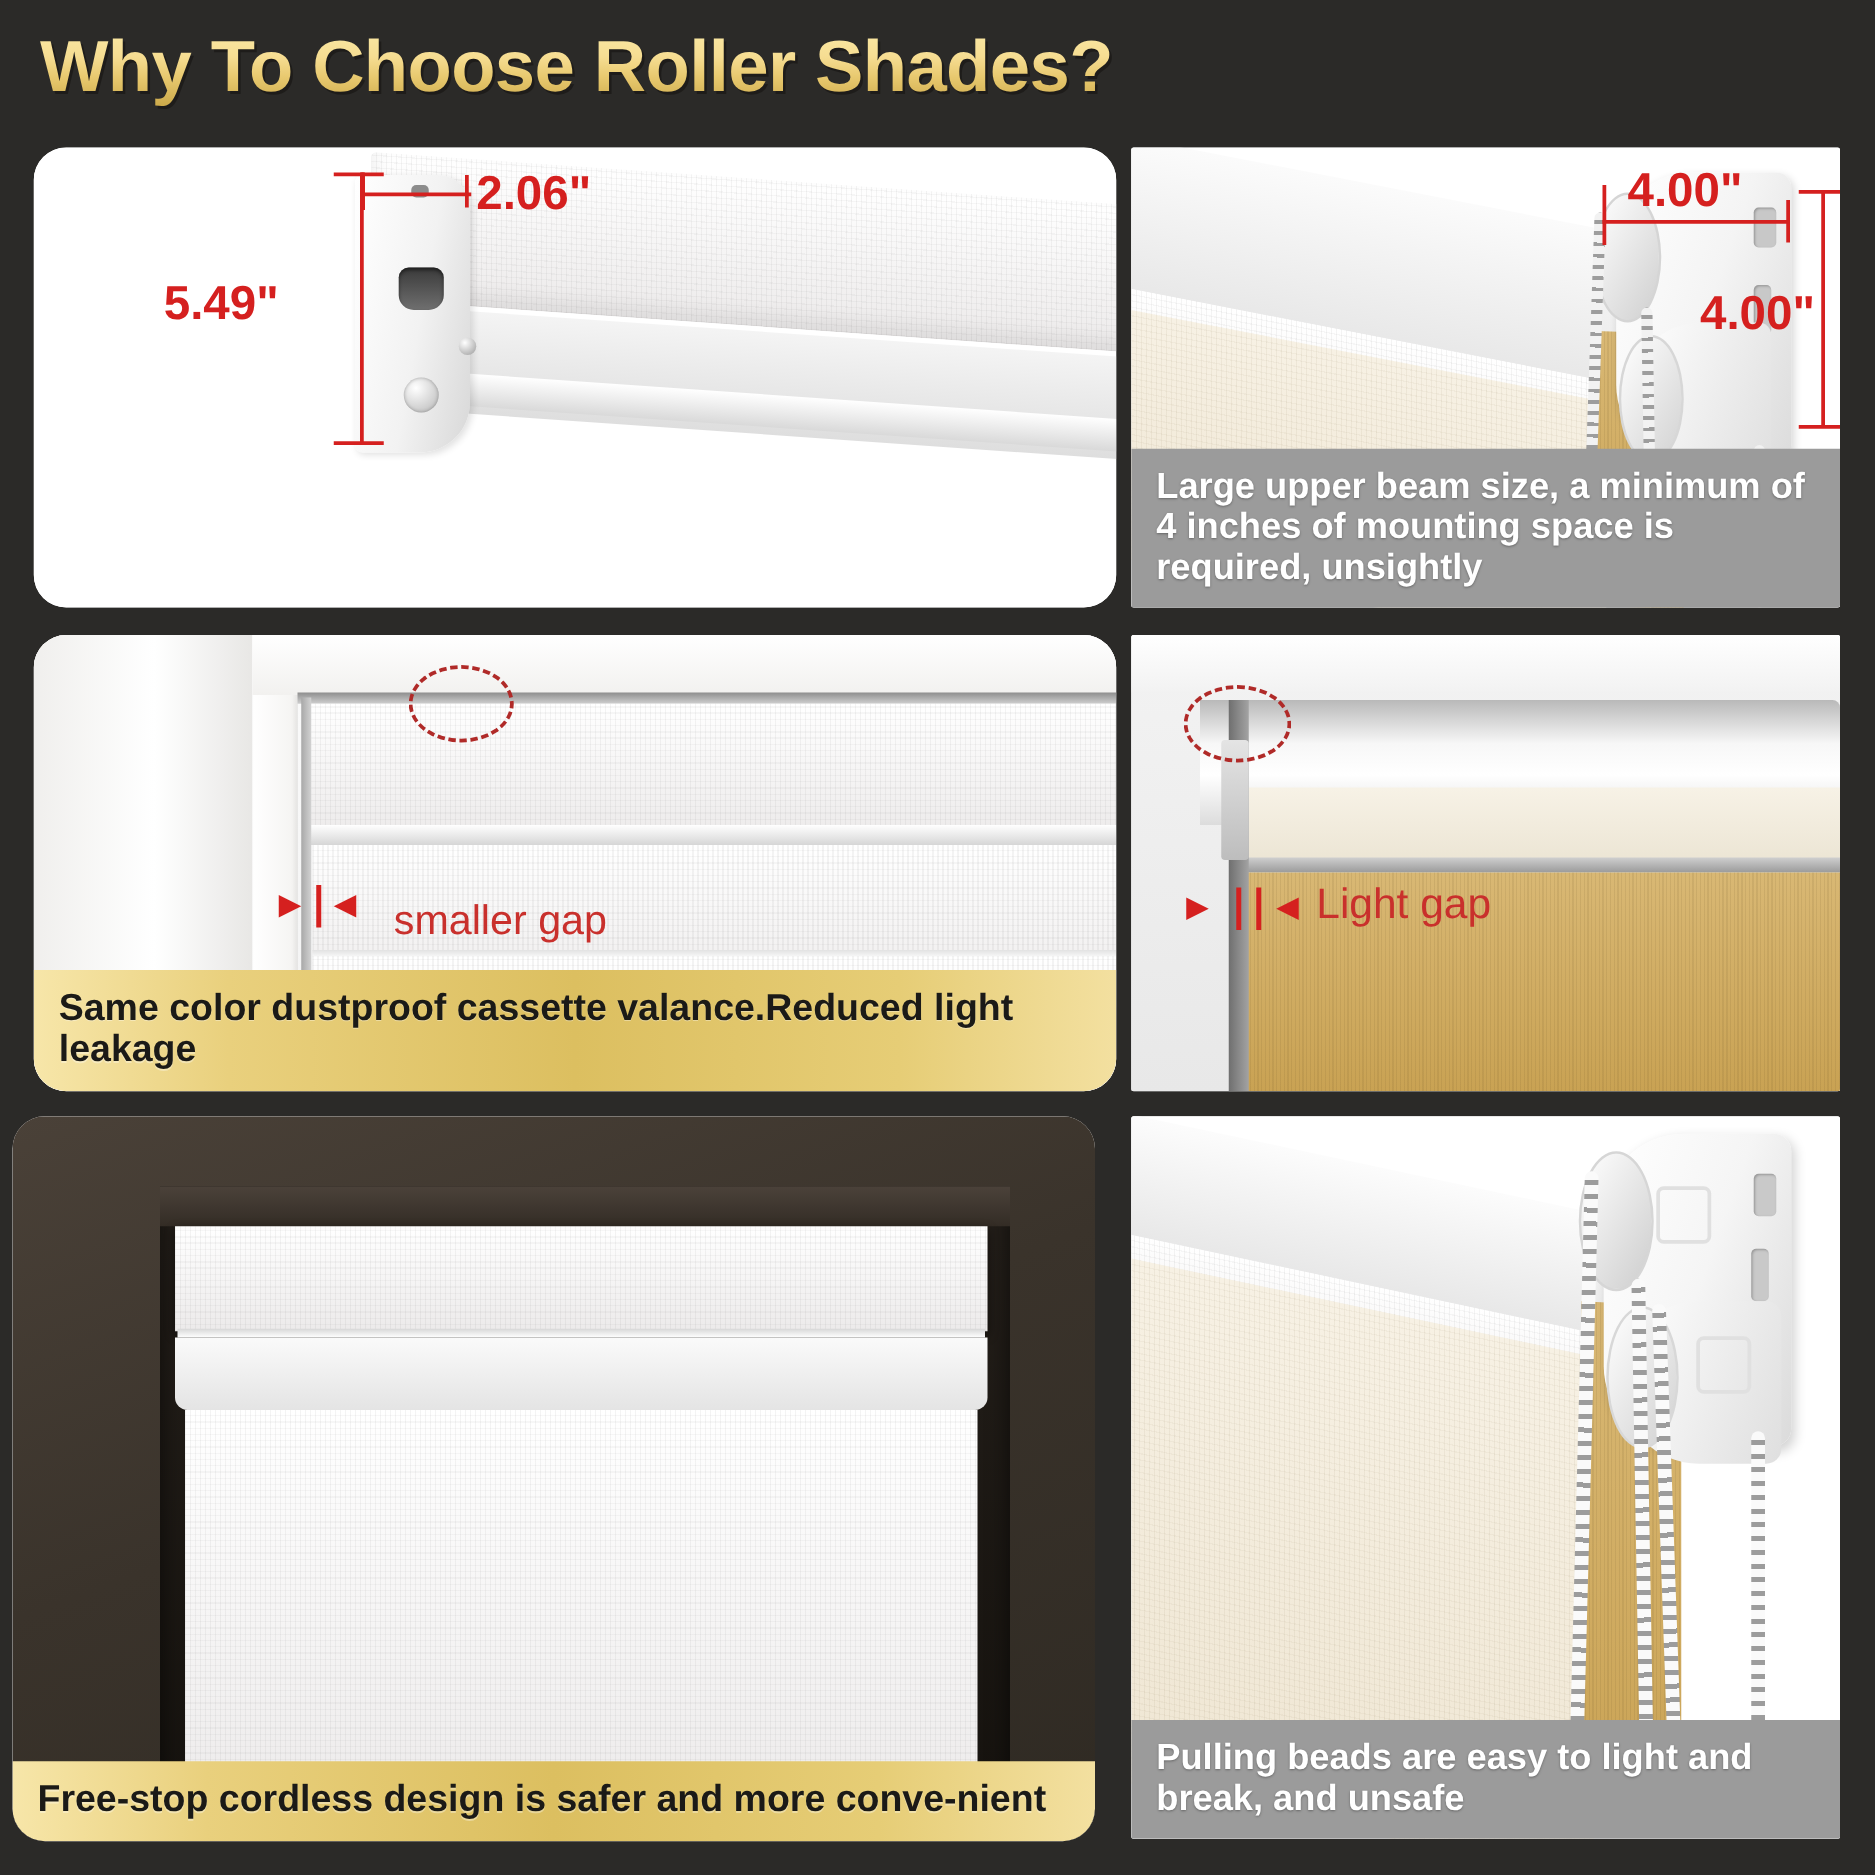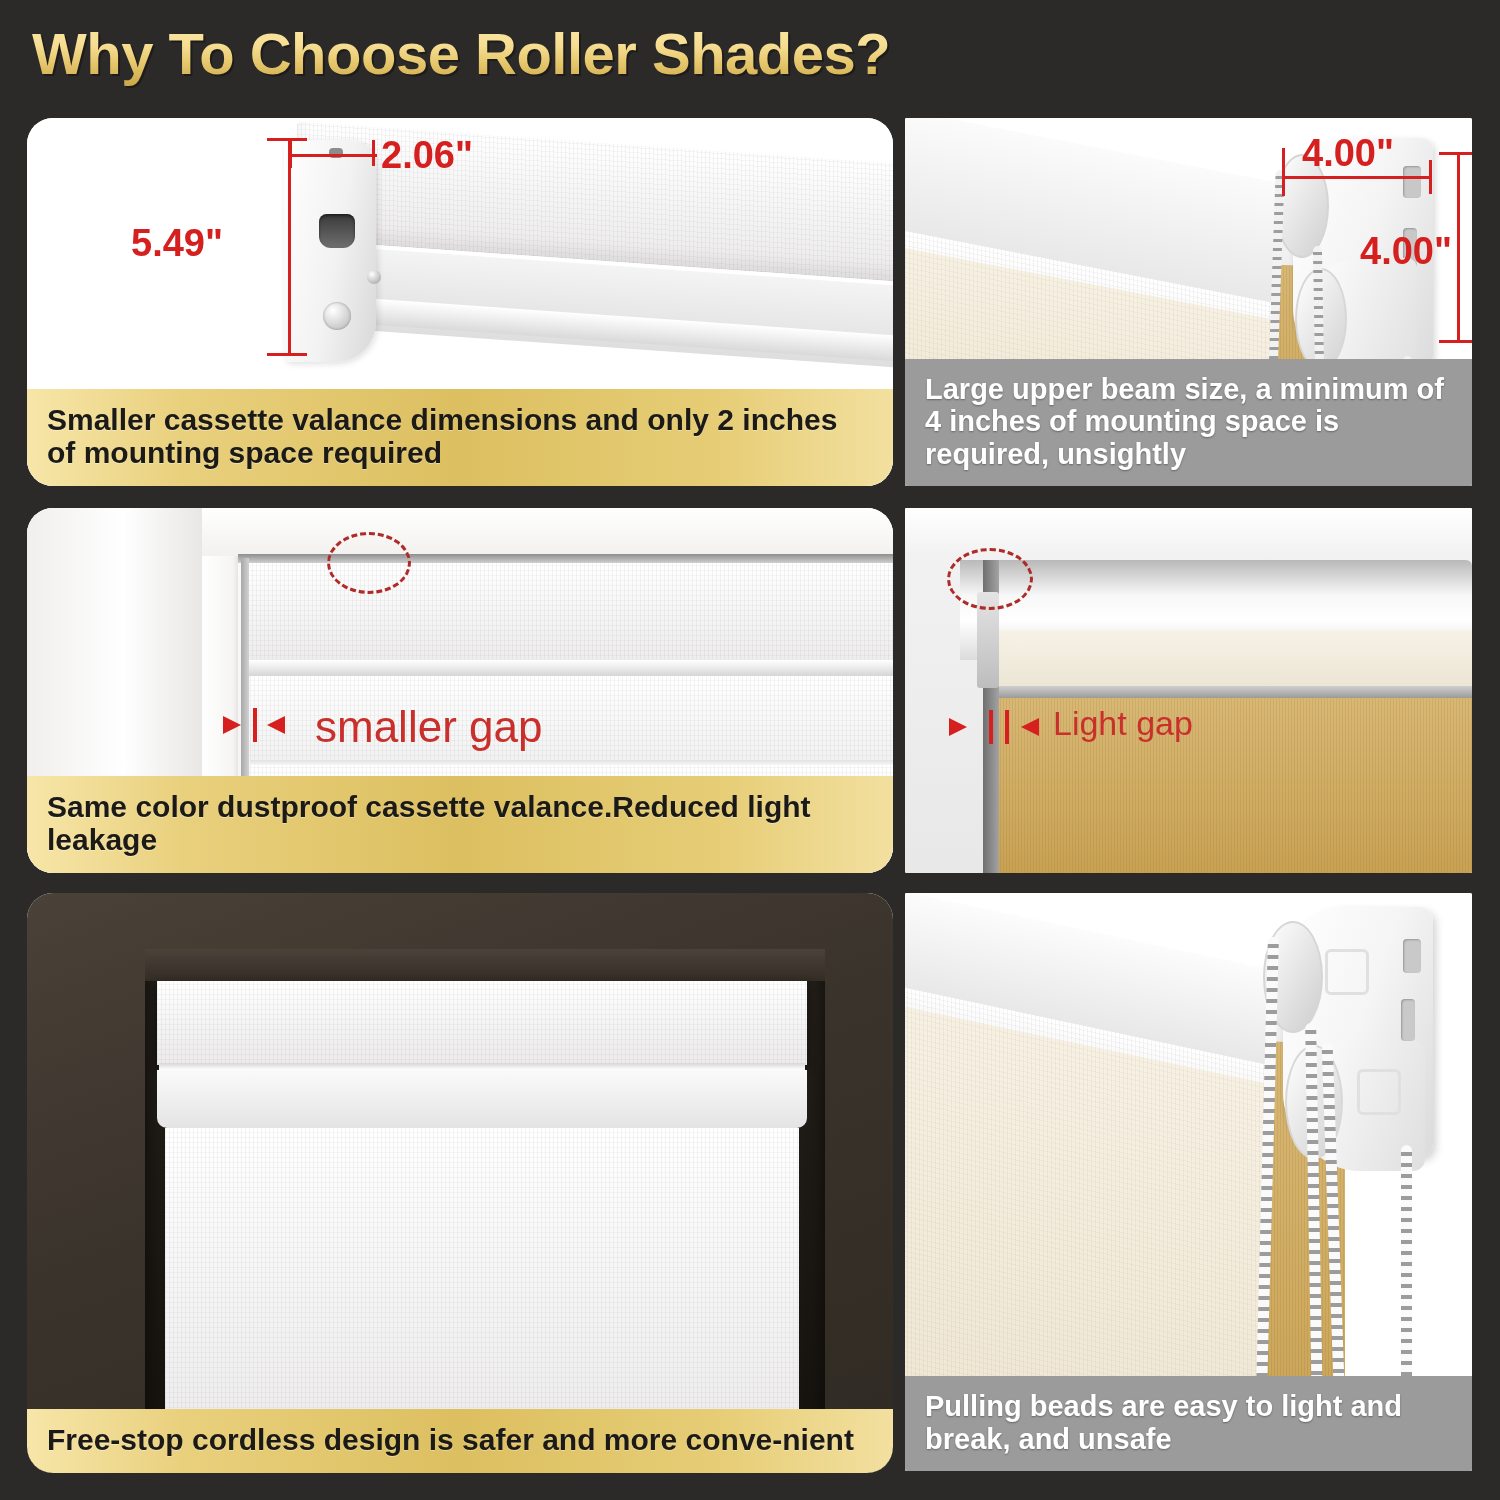--- a/index.html
+++ b/index.html
@@ -122,21 +122,20 @@
     <div class="dim-line" style="left:345px;top:22px;width:3px;height:26px;"></div>
     <div class="dim-line" style="left:262px;top:36px;width:88px;height:3px;"></div>
     <div class="dim-txt" style="left:354px;top:16px;font-size:38px;">2.06"</div>
 
     <div class="dim-line" style="left:261px;top:20px;width:3px;height:218px;"></div>
     <div class="dim-line" style="left:240px;top:20px;width:40px;height:3px;"></div>
     <div class="dim-line" style="left:240px;top:235px;width:40px;height:3px;"></div>
     <div class="dim-txt" style="left:104px;top:104px;font-size:38px;">5.49"</div>
   </div>
 
-  <div class="cap gold">Smaller cassette valance dimensions and only 2 inches of mounting space required</div>
 </div>
 
 <div class="panel right" style="left:905px;top:118px;width:567px;height:368px;">
   <div class="stage" style="background:#ffffff;">
 
     <div class="tex-white" style="position:absolute;left:-20px;top:30px;width:430px;height:150px;
                 transform:skewY(11deg);border-radius:4px;
                 background:linear-gradient(180deg,#fbfbfb,#e4e4e4);"></div>
     <div class="tex-white" style="position:absolute;left:-20px;top:150px;width:420px;height:130px;
                 transform:skewY(11deg);"></div>
@@ -213,21 +212,21 @@
     <div class="tex-white" style="position:absolute;left:223px;top:257px;width:643px;height:108px;"></div>
 
     <div style="position:absolute;left:214px;top:50px;width:8px;height:315px;
                 background:linear-gradient(90deg,#a8a8a8,#d2d2d2);"></div>
 
     <div class="dash-ellipse" style="left:300px;top:24px;width:78px;height:56px;"></div>
 
     <div class="arrow-r" style="left:196px;top:208px;"></div>
     <div class="dim-line" style="left:226px;top:200px;width:4px;height:34px;"></div>
     <div class="arrow-l" style="left:240px;top:208px;"></div>
-    <div class="red-note" style="left:288px;top:194px;font-size:44px;">smaller gap</div>
+    <div class="red-note" style="left:288px;top:209px;font-size:33px;">smaller gap</div>
   </div>
 
   <div class="cap gold">Same color dustproof cassette valance.Reduced light leakage</div>
 </div>
 
 <div class="panel right" style="left:905px;top:508px;width:567px;height:365px;">
   <div class="stage" style="background:linear-gradient(180deg,#f0f0f0,#e7e7e7);">
 
     <div style="position:absolute;left:0;top:0;width:100%;height:100%;
                 background:linear-gradient(180deg,#f3f3f3,#e8e8e8);"></div>
@@ -255,21 +254,21 @@
 
     <div class="arrow-r" style="left:44px;top:210px;"></div>
     <div class="dim-line" style="left:84px;top:202px;width:4px;height:34px;"></div>
     <div class="dim-line" style="left:100px;top:202px;width:4px;height:34px;"></div>
     <div class="arrow-l" style="left:116px;top:210px;"></div>
     <div class="red-note" style="left:148px;top:196px;font-size:34px;">Light gap</div>
   </div>
 
 </div>
 
-<div class="panel left" style="left:27px;top:893px;width:866px;height:580px;">
+<div class="panel left" style="left:10px;top:893px;width:866px;height:580px;">
   <div class="stage" style="background:linear-gradient(160deg,#4a4138 0%,#3a332b 45%,#2f2a23 100%);">
 
     <div style="position:absolute;left:118px;top:56px;width:680px;height:520px;
                 background:linear-gradient(180deg,#241f1a,#15120e);
                 box-shadow:inset 0 6px 18px rgba(0,0,0,.6);"></div>
 
     <div style="position:absolute;left:118px;top:56px;width:680px;height:32px;
                 background:linear-gradient(180deg,#4b423a,#332c25);"></div>
 
     <div class="tex-white" style="position:absolute;left:130px;top:88px;width:650px;height:84px;

